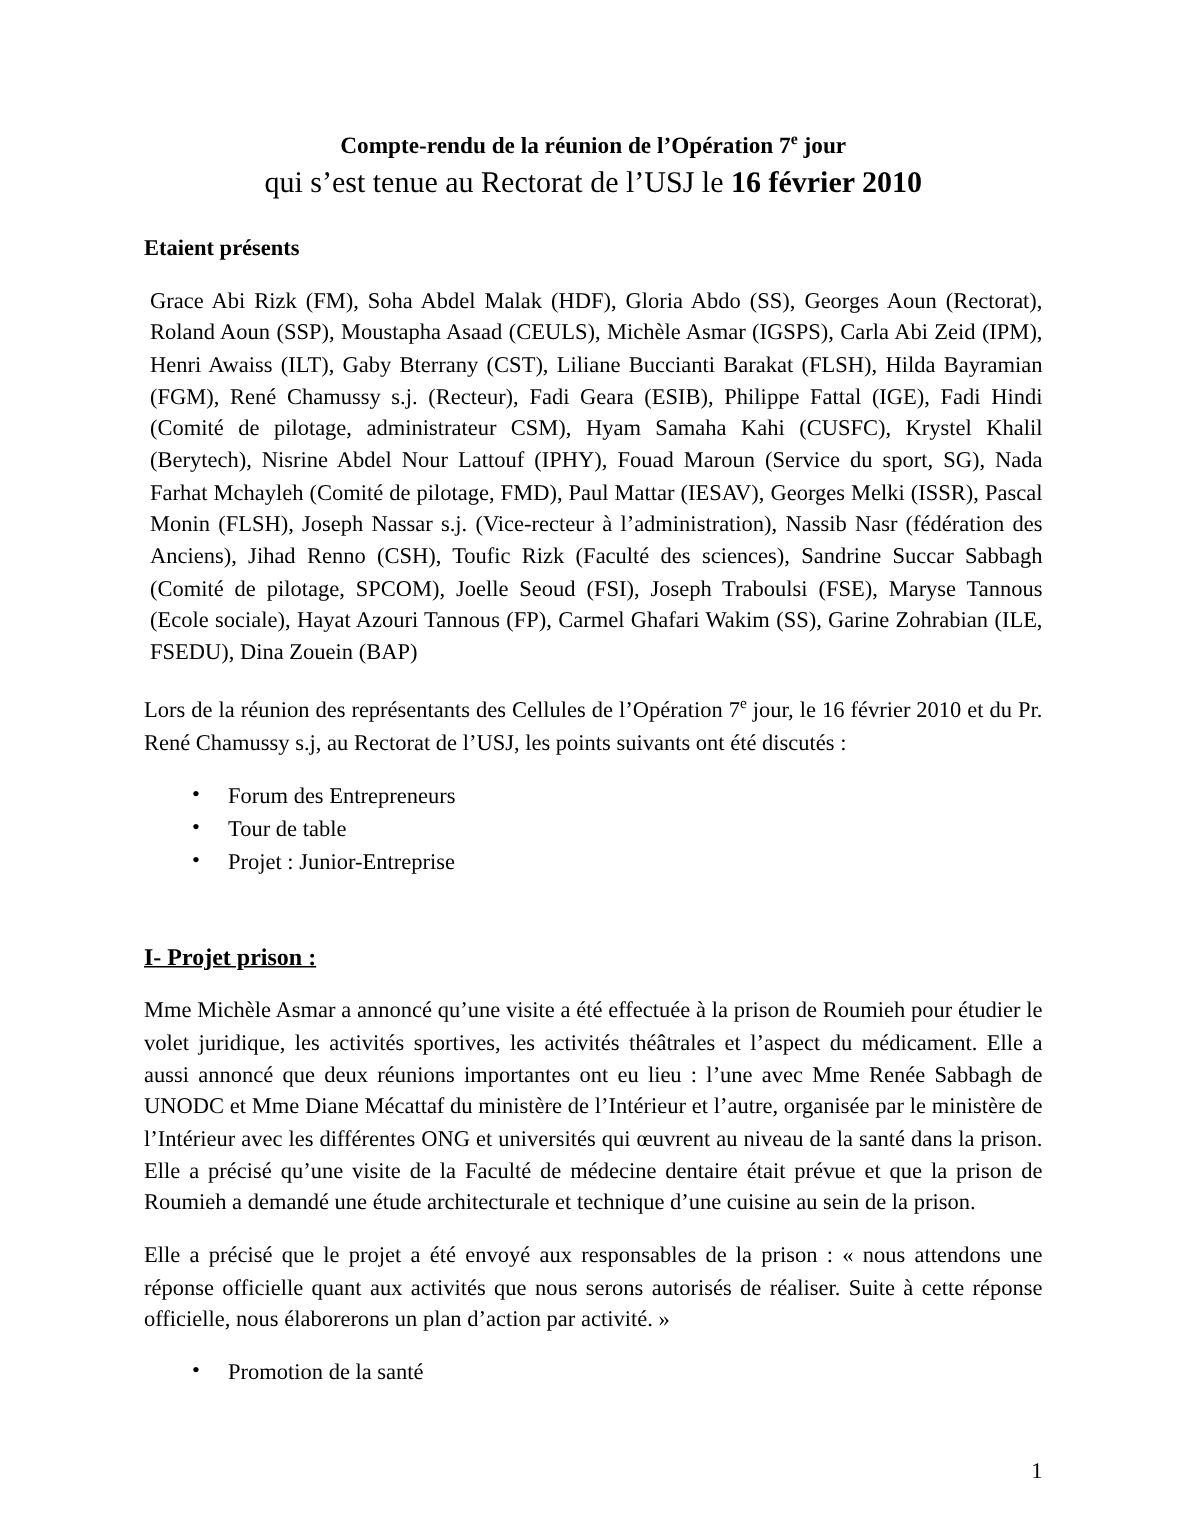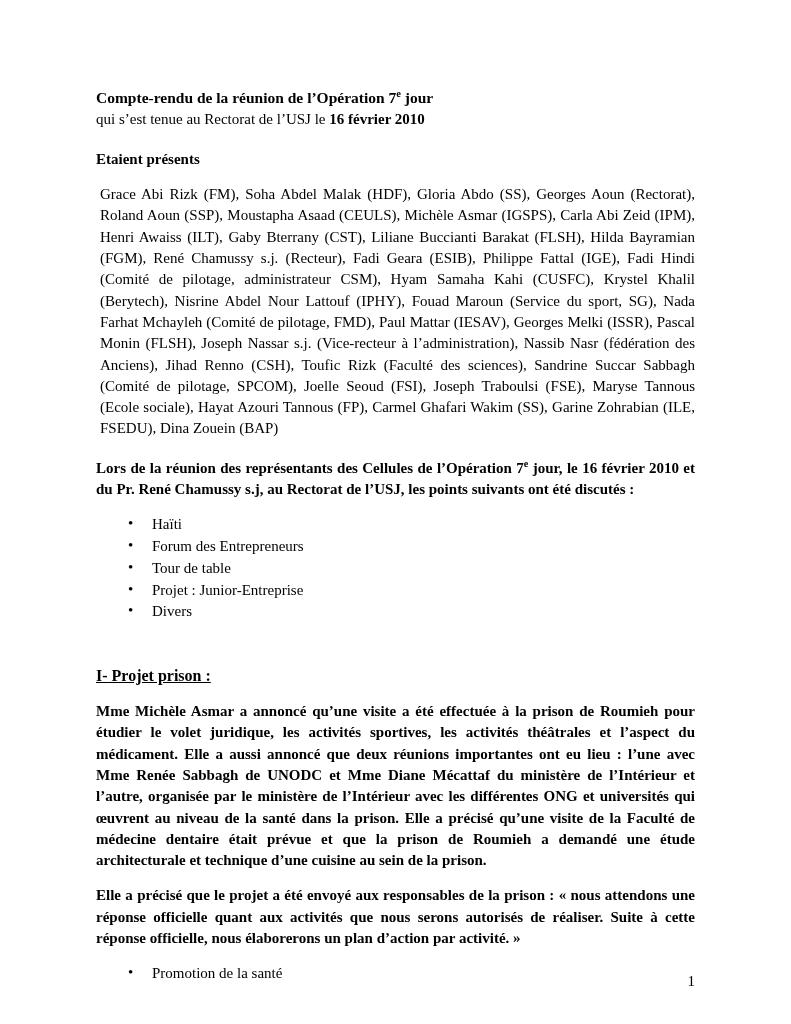--- a/index.html
+++ b/index.html
@@ -14,50 +14,50 @@
   .page {
     position: relative;
     width: 791px;
     height: 1024px;
     margin: 0 auto;
     background: #ffffff;
     box-sizing: border-box;
     padding: 88px 96px 40px 96px;
   }
   .title-block {
+    text-align: center;
     margin-bottom: 22px;
   }
   .title-line1 {
     font-weight: bold;
     font-size: 15.5px;
     line-height: 1.35;
   }
   .title-line2 {
-    font-size: 15px;
+    font-size: 20px;
     line-height: 1.35;
   }
   .title-line2 .bold {
     font-weight: bold;
   }
   sup {
     font-size: 0.68em;
     vertical-align: super;
     line-height: 0;
   }
   .section-label {
     font-weight: bold;
     font-size: 15px;
     margin-bottom: 16px;
   }
   p.body-text {
     font-size: 15px;
     line-height: 1.42;
     text-align: justify;
     margin: 0 0 14px 0;
-    font-weight: bold;
   }
   p.attendees {
     font-size: 15px;
     line-height: 1.42;
     text-align: justify;
     margin: 0 0 18px 4px;
   }
   .intro {
     margin-top: 4px;
   }
@@ -109,25 +109,23 @@
     <div class="title-line1"><span>Compte-rendu de la réunion de l’Opération 7</span><sup>e</sup><span> jour</span></div>
     <div class="title-line2"><span>qui s’est tenue au Rectorat de l’USJ le </span><span class="bold">16 février 2010</span></div>
   </div>
 
   <div class="section-label">Etaient présents</div>
   <p class="attendees">Grace Abi Rizk (FM), Soha Abdel Malak (HDF), Gloria Abdo (SS), Georges Aoun (Rectorat), Roland Aoun (SSP), Moustapha Asaad (CEULS), Michèle Asmar (IGSPS), Carla Abi Zeid (IPM), Henri Awaiss (ILT), Gaby Bterrany (CST), Liliane Buccianti Barakat (FLSH), Hilda Bayramian (FGM),  René Chamussy s.j. (Recteur), Fadi Geara (ESIB), Philippe Fattal (IGE), Fadi Hindi (Comité de pilotage, administrateur CSM), Hyam Samaha Kahi (CUSFC), Krystel Khalil (Berytech), Nisrine Abdel Nour Lattouf (IPHY), Fouad Maroun (Service du sport, SG), Nada Farhat Mchayleh (Comité de pilotage, FMD), Paul Mattar (IESAV), Georges Melki (ISSR), Pascal Monin (FLSH), Joseph Nassar s.j. (Vice-recteur à l’administration), Nassib Nasr (fédération des Anciens),  Jihad Renno (CSH), Toufic Rizk (Faculté des sciences),  Sandrine Succar Sabbagh (Comité de pilotage, SPCOM), Joelle Seoud (FSI), Joseph Traboulsi (FSE), Maryse Tannous (Ecole sociale), Hayat Azouri Tannous (FP), Carmel Ghafari Wakim (SS), Garine Zohrabian (ILE, FSEDU), Dina Zouein (BAP)</p>
 
   <p class="body-text intro"><span>Lors de la réunion des représentants des Cellules de l’Opération 7</span><sup>e</sup><span> jour, le 16 février 2010 et du Pr. René Chamussy s.j, au Rectorat de l’USJ, les points suivants ont été discutés :</span></p>
 
   <ul class="bullets">
-    <li>Haïti</li>
     <li>Forum des Entrepreneurs</li>
     <li>Tour de table</li>
     <li>Projet : Junior-Entreprise</li>
-    <li>Divers</li>
   </ul>
 
   <div class="heading-underline">I- Projet prison :</div>
 
   <p class="body-text">Mme Michèle Asmar a annoncé qu’une visite a été effectuée à la prison de Roumieh pour étudier le volet juridique, les activités sportives, les activités théâtrales et l’aspect du médicament. Elle a aussi annoncé que deux réunions importantes ont eu lieu : l’une avec Mme Renée Sabbagh de UNODC et Mme Diane Mécattaf du ministère de l’Intérieur et l’autre, organisée par le ministère de l’Intérieur avec les différentes ONG  et universités qui œuvrent au niveau de la santé dans la prison. Elle a précisé qu’une visite de la Faculté de médecine dentaire était prévue et que la prison de Roumieh a demandé une étude architecturale et technique d’une cuisine au sein de la prison.</p>
   <p class="body-text gap-top">Elle a précisé que le projet a été envoyé aux responsables de la prison : « nous attendons une réponse officielle quant aux activités que nous serons autorisés de réaliser. Suite à cette réponse officielle, nous élaborerons un plan d’action par activité. »</p>
 
   <ul class="bullets tight">
     <li>Promotion de la santé</li>
 

